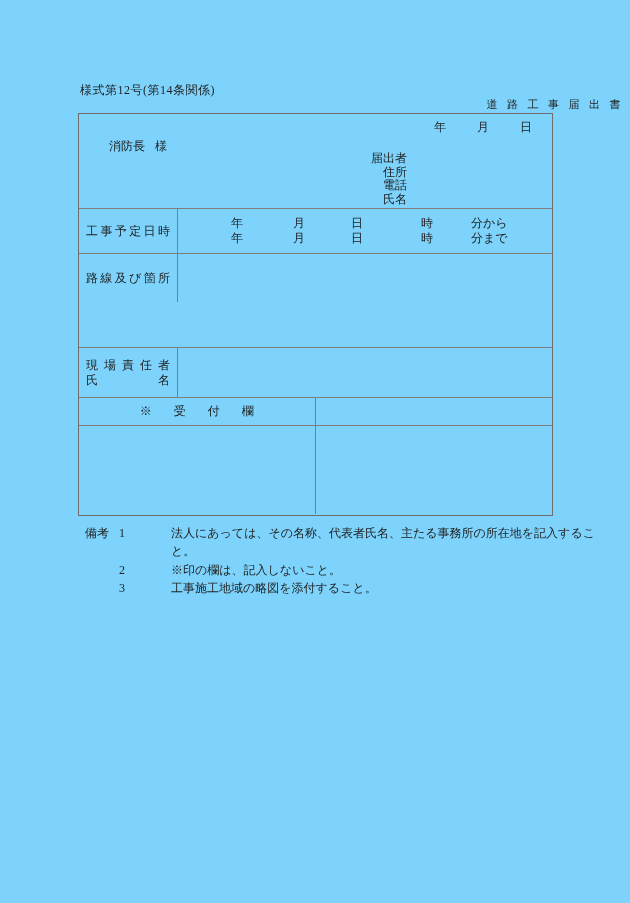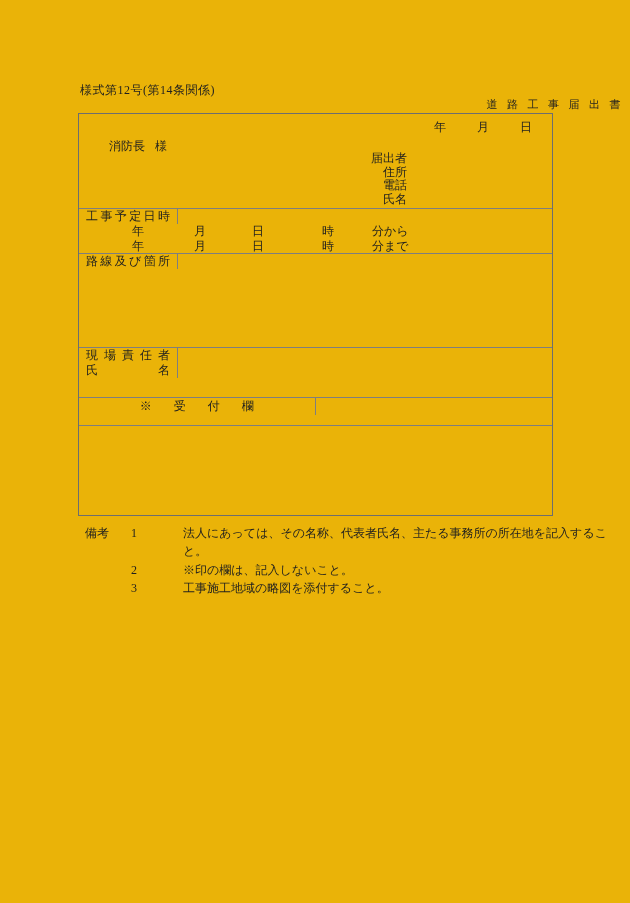--- a/index.html
+++ b/index.html
@@ -1,32 +1,32 @@
 <!DOCTYPE html>
 <html><head>
 <meta charset="utf-8">
 <style>
   * { margin:0; padding:0; box-sizing:border-box; }
   html,body { background:#fbfbfa; }
   body { font-family:"Liberation Serif","DejaVu Serif",serif; color:#1f1f1f; }
   .page {
-    position:relative; width:630px; height:903px; background:#eab308;
+    position:relative; width:630px; height:903px; background:#7dd3fc;
     overflow:hidden; font-size:12px;
   }
   .form-number { position:absolute; left:80px; top:82px; font-size:12px; letter-spacing:0.5px; }
   .doc-title {
     position:absolute; left:12px; right:0; top:97px; text-align:right;
     font-size:11px; letter-spacing:9.5px;
   }
   .form-table {
     position:absolute; left:78px; top:113px; width:475px; height:403px;
     border:1.5px solid #6e6e6e; background:transparent;
   }
   .trow { position:absolute; left:0; right:0; display:flex; }
-  .trow + .trow, .trow.bt { border-top:1px solid #7e7e7e;flex-direction:column; }
+  .trow + .trow, .trow.bt { border-top:1px solid #7e7e7e; }
   .row-header    { top:0;     height:94px; display:block; position:absolute; left:0; right:0; }
   .row-schedule  { top:94px;  height:45px; }
   .row-route     { top:139px; height:49px; }
   .row-content   { top:188px; height:45px; }
   .row-manager   { top:233px; height:50px; }
   .row-ranhead   { top:283px; height:28px;gap:12px; }
   .row-ranbody   { top:311px; height:89px; }
 
   .label-cell {
     width:99px; flex:none; border-right:1px solid #7e7e7e;
@@ -55,21 +55,21 @@
     flex:none; display:flex; align-items:center; justify-content:center;
     word-spacing:18px; letter-spacing:0.5px;
   }
   .ran-left  { width:237px; border-right:1px solid #7e7e7e; }
   .ran-right { width:237px; }
   .ranbody-left  { width:237px; border-right:1px solid #7e7e7e; }
   .ranbody-right { flex:1; }
 
   
   .notes { position:absolute; left:85px; top:524px; line-height:18.3px; display:flex; }
-  .notes-label { width:26px; flex:none; margin-right:20px; }
+  .notes-label { width:26px; flex:none; margin-right:8px; }
   .note-item { display:flex; }
   .note-num { width:12px; flex:none; }
   .note-txt { width:424px;margin-left:40px; }
 </style>
 </head>
 <body>
 
 <div class="page">
 
   <div class="form-number">様式第12号(第14条関係)</div>

